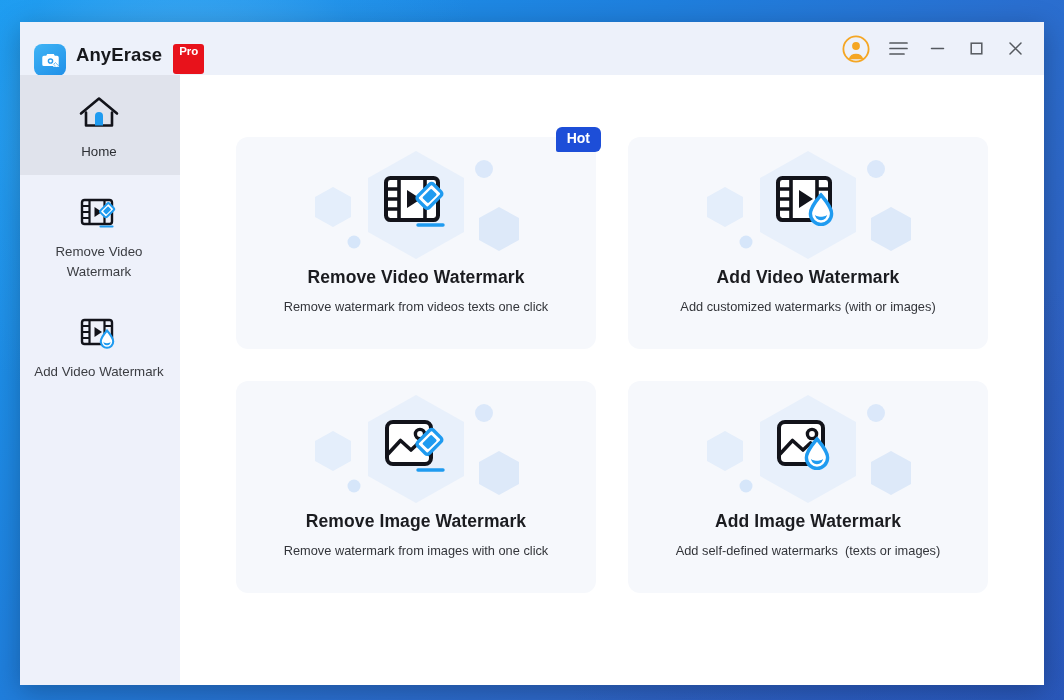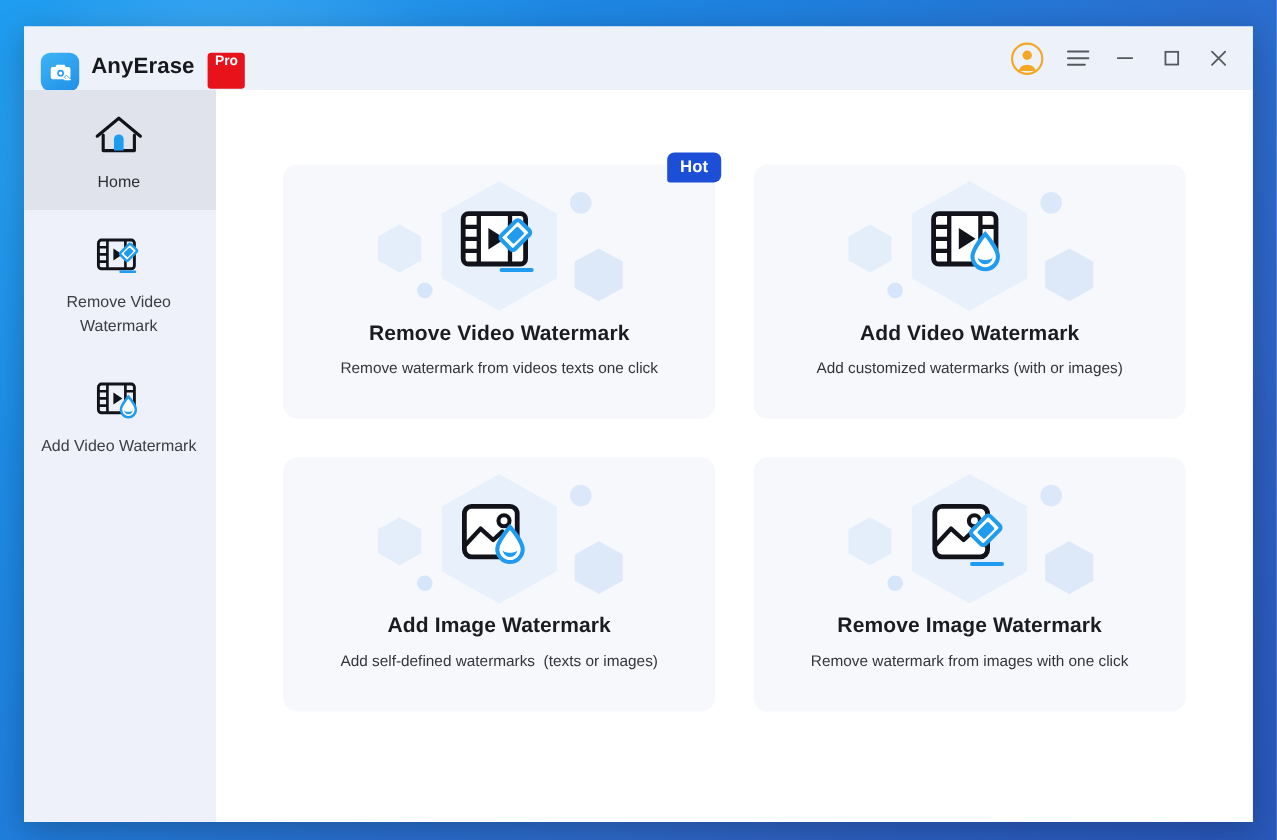--- a/index.html
+++ b/index.html
@@ -344,53 +344,53 @@
               <polygon points="62,42 80,52 80,72 62,82 44,72 44,52" fill="#e4eefb"></polygon>
               <polygon points="228,62 248,73 248,95 228,106 208,95 208,73" fill="#dde9f9"></polygon>
               <circle cx="213" cy="24" r="9" fill="#dbe8fa"></circle>
               <circle cx="83" cy="97" r="6.5" fill="#d6e6fa"></circle>
             </svg>
             <span class="glyph">
               <svg width="76" height="70" viewBox="0 0 76 70">
                 <rect x="9" y="10" width="44" height="42" rx="6" fill="#ffffff" stroke="#12131a" stroke-width="4"></rect>
                 <circle cx="42" cy="22" r="4.6" fill="none" stroke="#12131a" stroke-width="3.4"></circle>
                 <path d="M10 42l12.5-13.5L33 38l7.5-7 12 12.5" fill="none" stroke="#12131a" stroke-width="3.6" stroke-linecap="round" stroke-linejoin="round"></path>
-                <g transform="translate(35,26)">
-                  <path d="M12 1C12 1 1.4 13 1.4 19.8a10.6 10.6 0 0 0 21.2 0C22.6 13 12 1 12 1z" fill="#ffffff" stroke="#1f9bf0" stroke-width="3.4"></path>
-                  <path d="M5.8 20a6.2 6.2 0 0 0 12.4 0c0 3.6-12.4 3.6-12.4 0z" fill="#1f9bf0"></path>
+                <g transform="translate(38,32) rotate(-45)">
+                  <rect x="0" y="0" width="22" height="16" rx="2.6" fill="#ffffff" stroke="#1f9bf0" stroke-width="3.4"></rect>
+                  <rect x="4.6" y="4" width="12.8" height="8.4" rx="1.3" fill="#1f9bf0"></rect>
                 </g>
+                <path d="M40 58h25" stroke="#1f9bf0" stroke-width="3.4" stroke-linecap="round"></path>
               </svg>
             </span>
           </div>
-          <div class="card-title">Add Image Watermark</div>
-          <div class="card-sub">Add self-defined watermarks  (texts or images)</div>
+          <div class="card-title">Remove Image Watermark</div>
+          <div class="card-sub">Remove watermark from images with one click</div>
         </div>
 
         <div class="card">
           <div class="card-art">
             <svg class="deco" width="290" height="120" viewBox="0 0 290 120">
               <polygon points="145,6 193,33 193,87 145,114 97,87 97,33" fill="#e8f0fb"></polygon>
               <polygon points="62,42 80,52 80,72 62,82 44,72 44,52" fill="#e4eefb"></polygon>
               <polygon points="228,62 248,73 248,95 228,106 208,95 208,73" fill="#dde9f9"></polygon>
               <circle cx="213" cy="24" r="9" fill="#dbe8fa"></circle>
               <circle cx="83" cy="97" r="6.5" fill="#d6e6fa"></circle>
             </svg>
             <span class="glyph">
               <svg width="76" height="70" viewBox="0 0 76 70">
                 <rect x="9" y="10" width="44" height="42" rx="6" fill="#ffffff" stroke="#12131a" stroke-width="4"></rect>
                 <circle cx="42" cy="22" r="4.6" fill="none" stroke="#12131a" stroke-width="3.4"></circle>
                 <path d="M10 42l12.5-13.5L33 38l7.5-7 12 12.5" fill="none" stroke="#12131a" stroke-width="3.6" stroke-linecap="round" stroke-linejoin="round"></path>
-                <g transform="translate(38,32) rotate(-45)">
-                  <rect x="0" y="0" width="22" height="16" rx="2.6" fill="#ffffff" stroke="#1f9bf0" stroke-width="3.4"></rect>
-                  <rect x="4.6" y="4" width="12.8" height="8.4" rx="1.3" fill="#1f9bf0"></rect>
+                <g transform="translate(35,26)">
+                  <path d="M12 1C12 1 1.4 13 1.4 19.8a10.6 10.6 0 0 0 21.2 0C22.6 13 12 1 12 1z" fill="#ffffff" stroke="#1f9bf0" stroke-width="3.4"></path>
+                  <path d="M5.8 20a6.2 6.2 0 0 0 12.4 0c0 3.6-12.4 3.6-12.4 0z" fill="#1f9bf0"></path>
                 </g>
-                <path d="M40 58h25" stroke="#1f9bf0" stroke-width="3.4" stroke-linecap="round"></path>
               </svg>
             </span>
           </div>
-          <div class="card-title">Remove Image Watermark</div>
-          <div class="card-sub">Remove watermark from images with one click</div>
+          <div class="card-title">Add Image Watermark</div>
+          <div class="card-sub">Add self-defined watermarks  (texts or images)</div>
         </div>
 
       </div>
     </main>
   </div>
 </div>
 
 </body></html>

